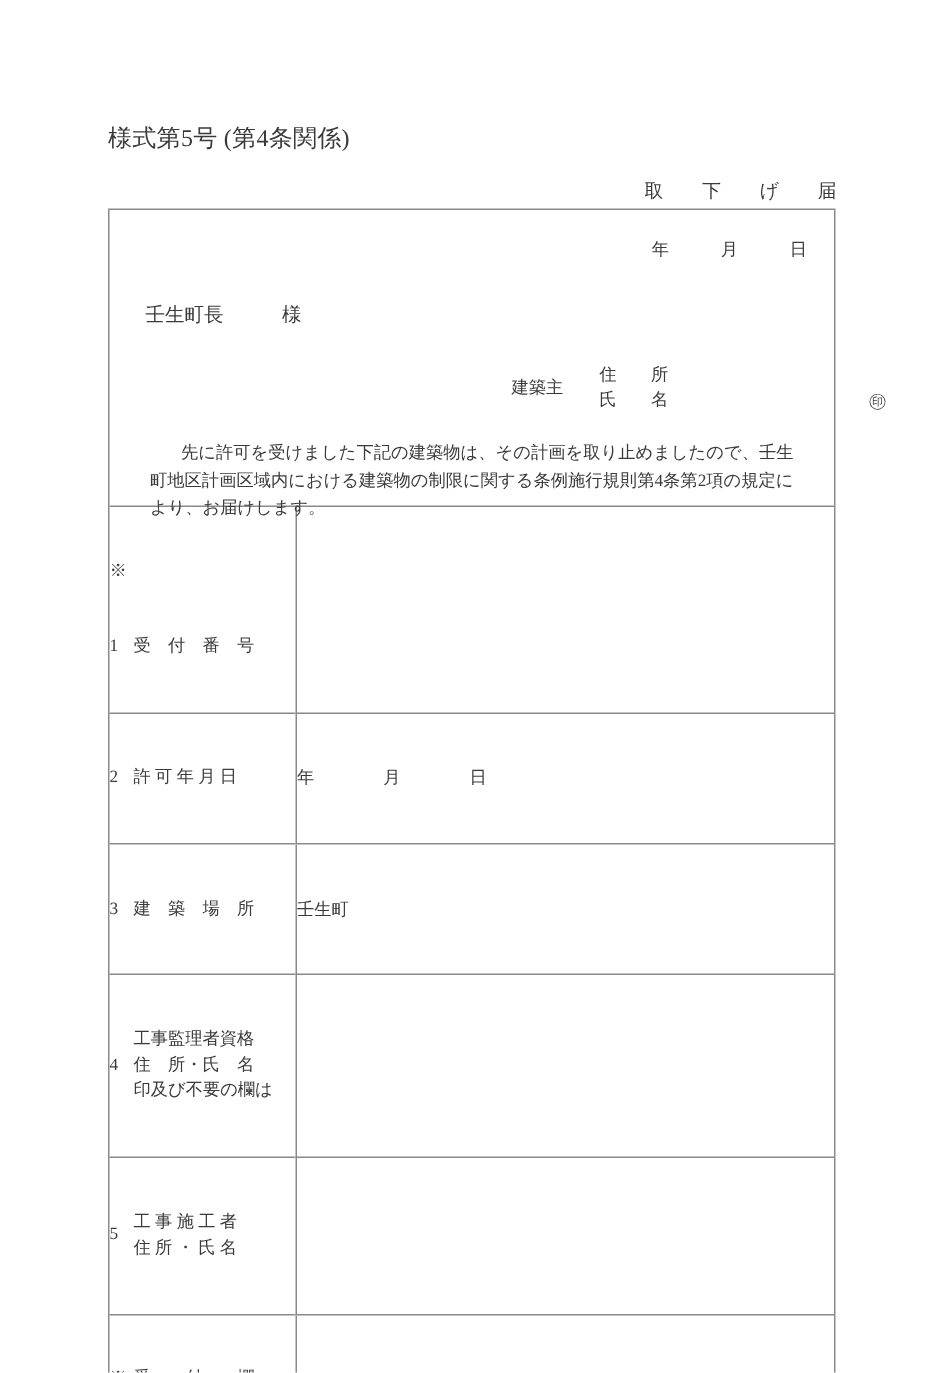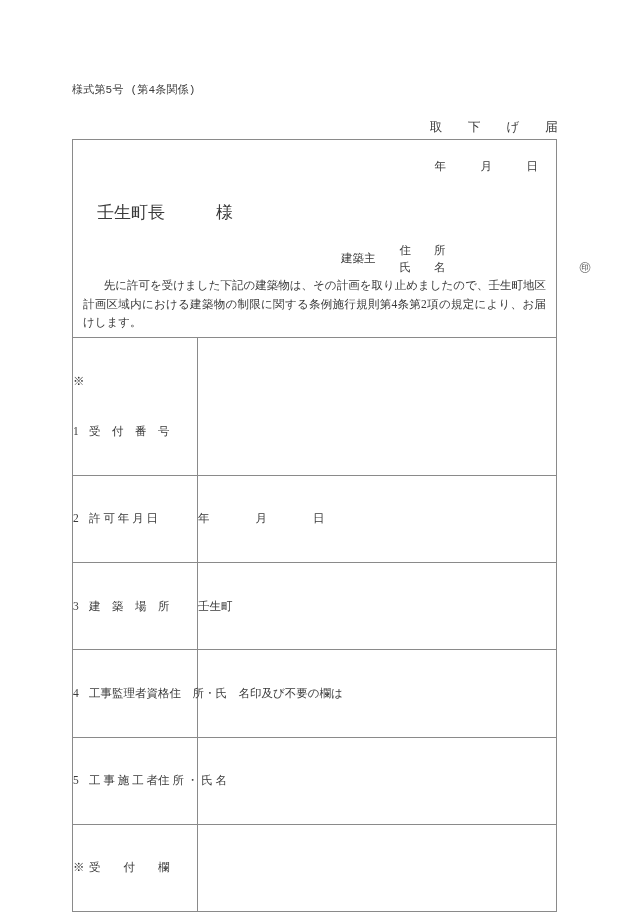--- a/index.html
+++ b/index.html
@@ -21,24 +21,23 @@
     width: 630px;
     height: 915px;
     overflow: hidden;
   }
 
   
   .form-number {
     position: absolute;
     left: 72px;
     top: 82px;
-    font-size: 11px;
+    font-size: 16px;
     letter-spacing: 0.2px;
     white-space: nowrap;
-    font-family: Liberation Mono, monospace;
   }
 
   
   .doc-title {
     position: absolute;
     left: 72px;
     top: 119px;
     width: 486px;
     text-align: right;
     font-size: 12.5px;
@@ -65,21 +64,21 @@
     position: absolute;
     right: 18px;
     top: 19px;
     font-size: 11.5px;
     white-space: pre;
   }
   .addressee {
     position: absolute;
     left: 24px;
     top: 61px;
-    font-size: 17px;
+    font-size: 13px;
     white-space: pre;
   }
   .owner-block {
     position: absolute;
     left: 268px;
     top: 102px;
     display: flex;
     align-items: center;
     font-size: 11.5px;
     white-space: pre;
@@ -103,21 +102,21 @@
     position: absolute;
     left: 10px;
     top: 136px;
     width: 463px;
     font-size: 11.5px;
     line-height: 1.62;
     text-align: justify;
     text-justify: inter-ideograph;
   }
   .body-text p {
-    margin: 0;
+    margin: 17px;
     text-indent: 1.8em;
   }
 
   
   table.form-table {
     width: 100%;
     border-collapse: collapse;
     table-layout: fixed;
   }
   table.form-table td {
@@ -149,21 +148,21 @@
     display: flex;
     align-items: center;
   }
   .lbl-num {
     width: 16px;
     flex: 0 0 16px;
     text-align: left;
   }
   .lbl-multiline {
     display: flex;
-    flex-direction: row;
+    flex-direction: column;
     line-height: 1.5;
   }
   .lbl-stack-wrap {
     display: flex;
     align-items: center;
   }
   .mark-line {
     line-height: 1.4;
   }
 

